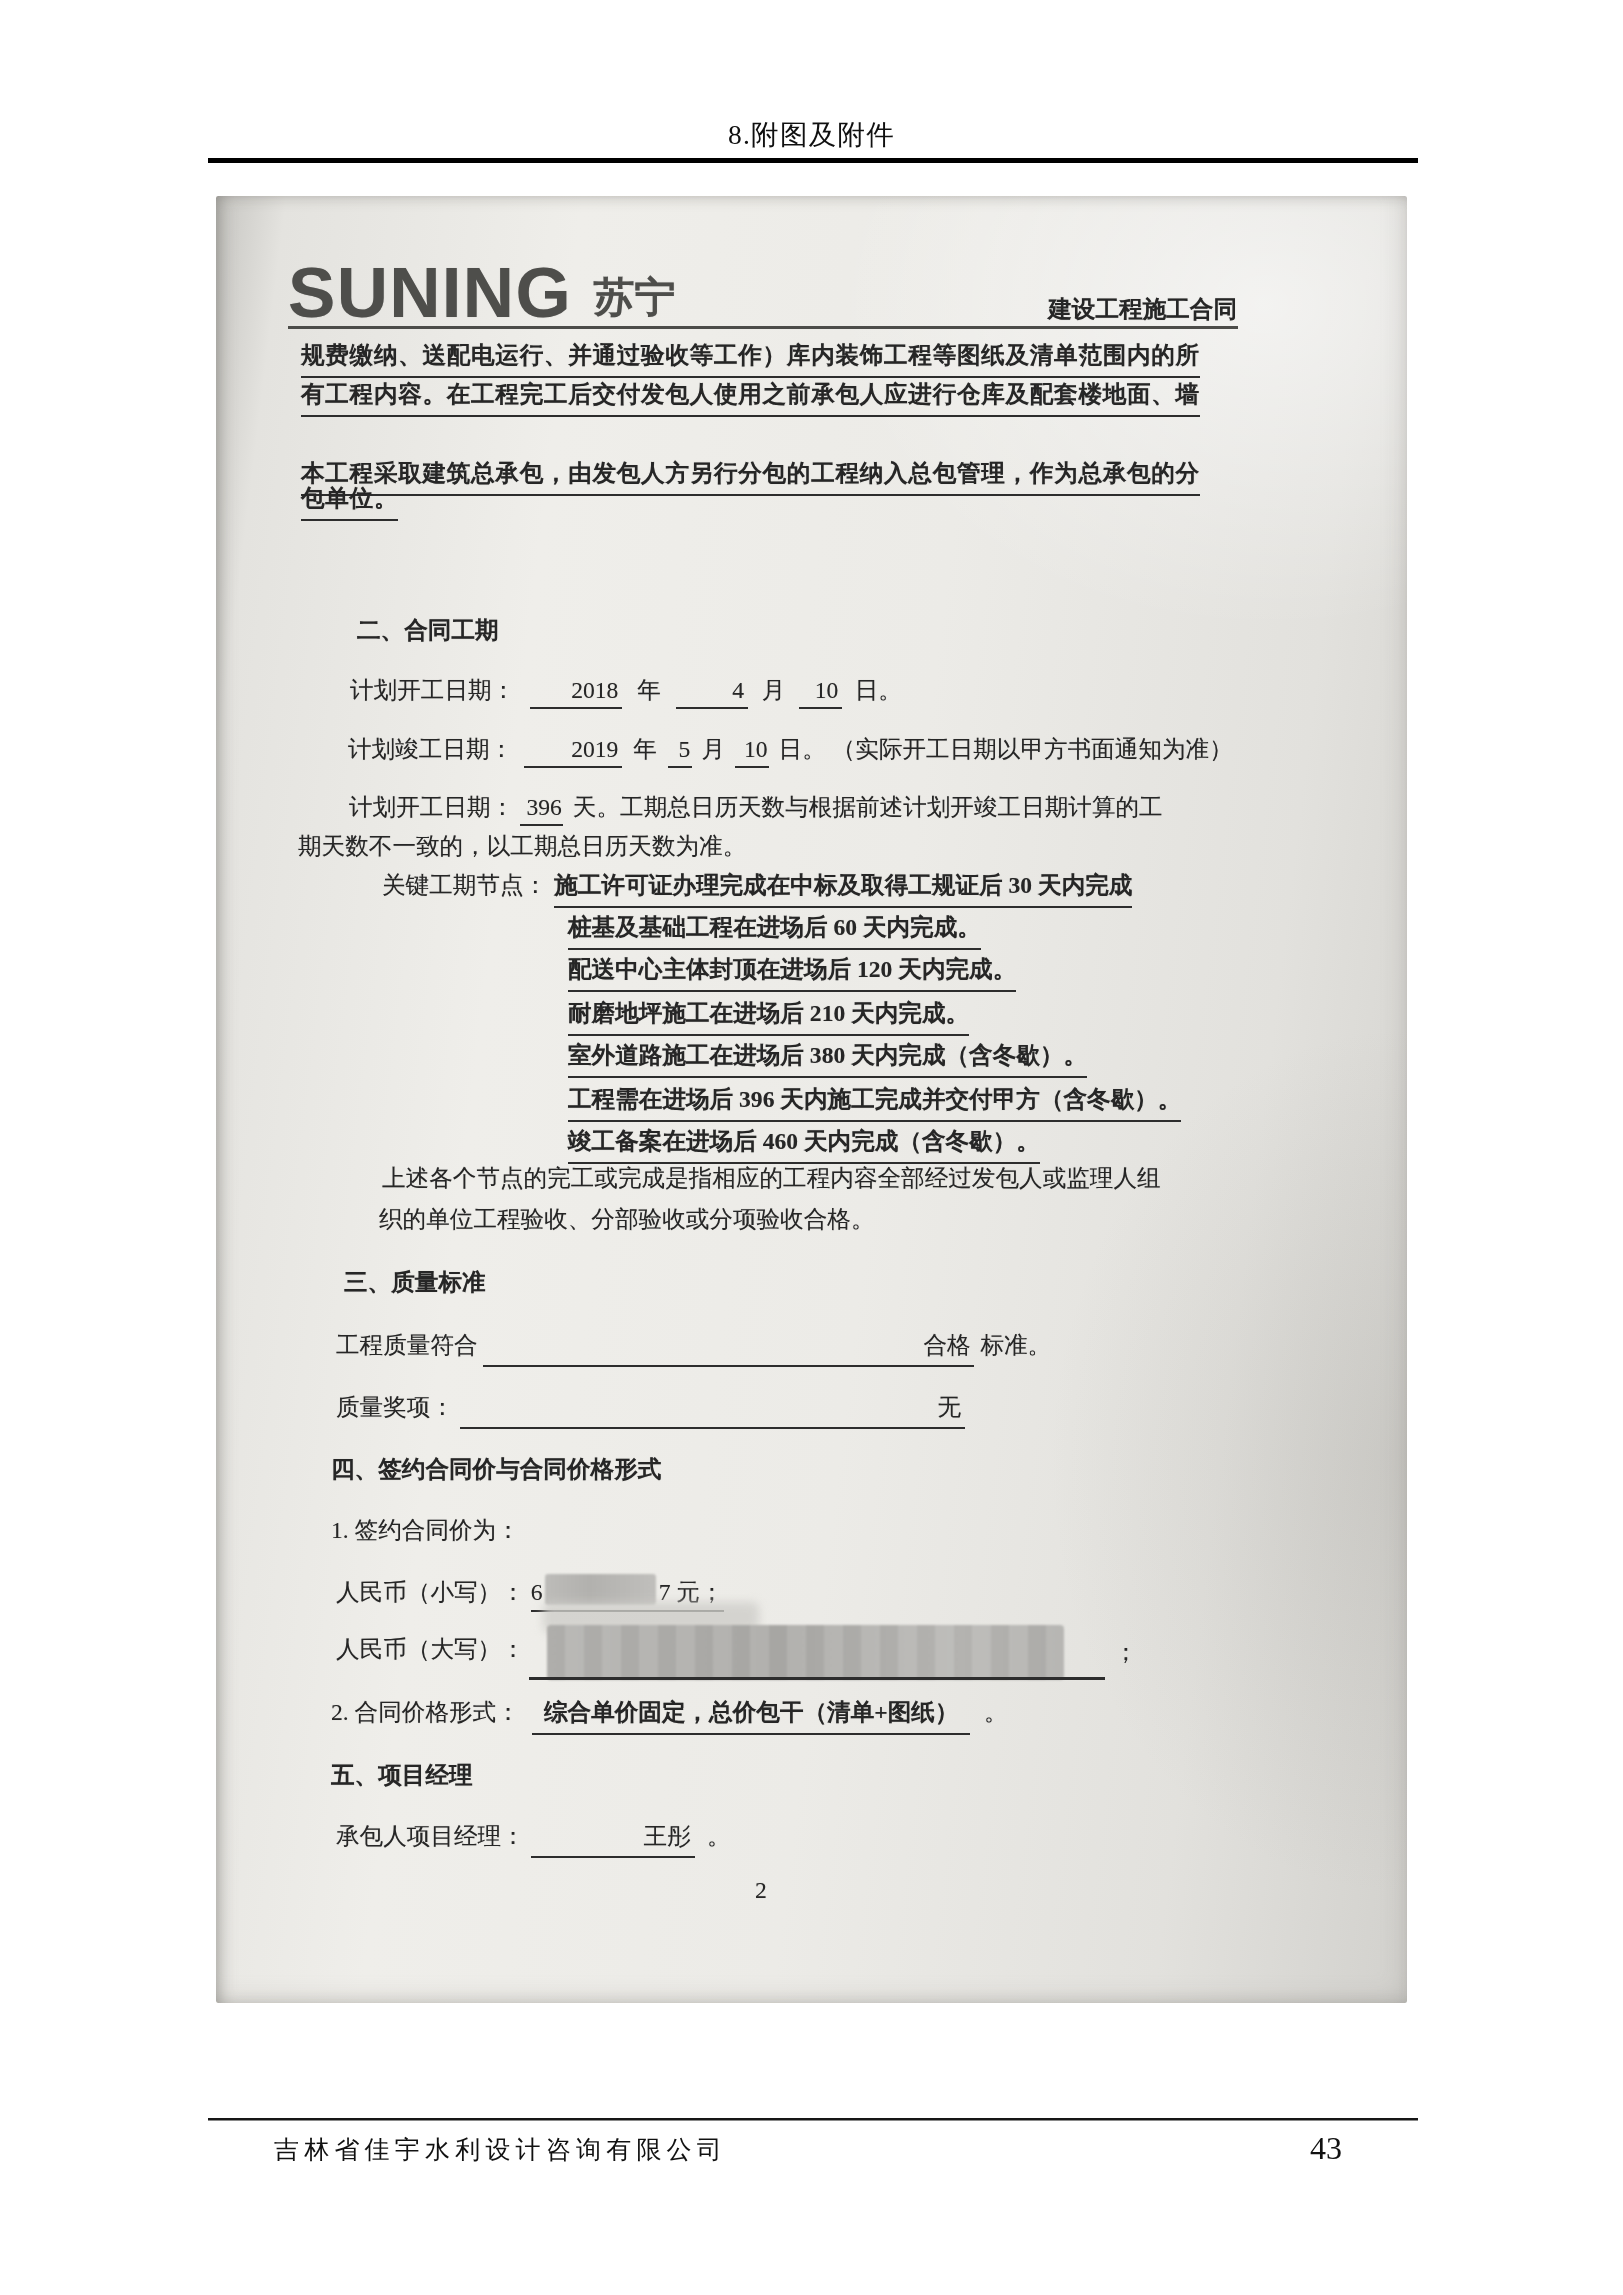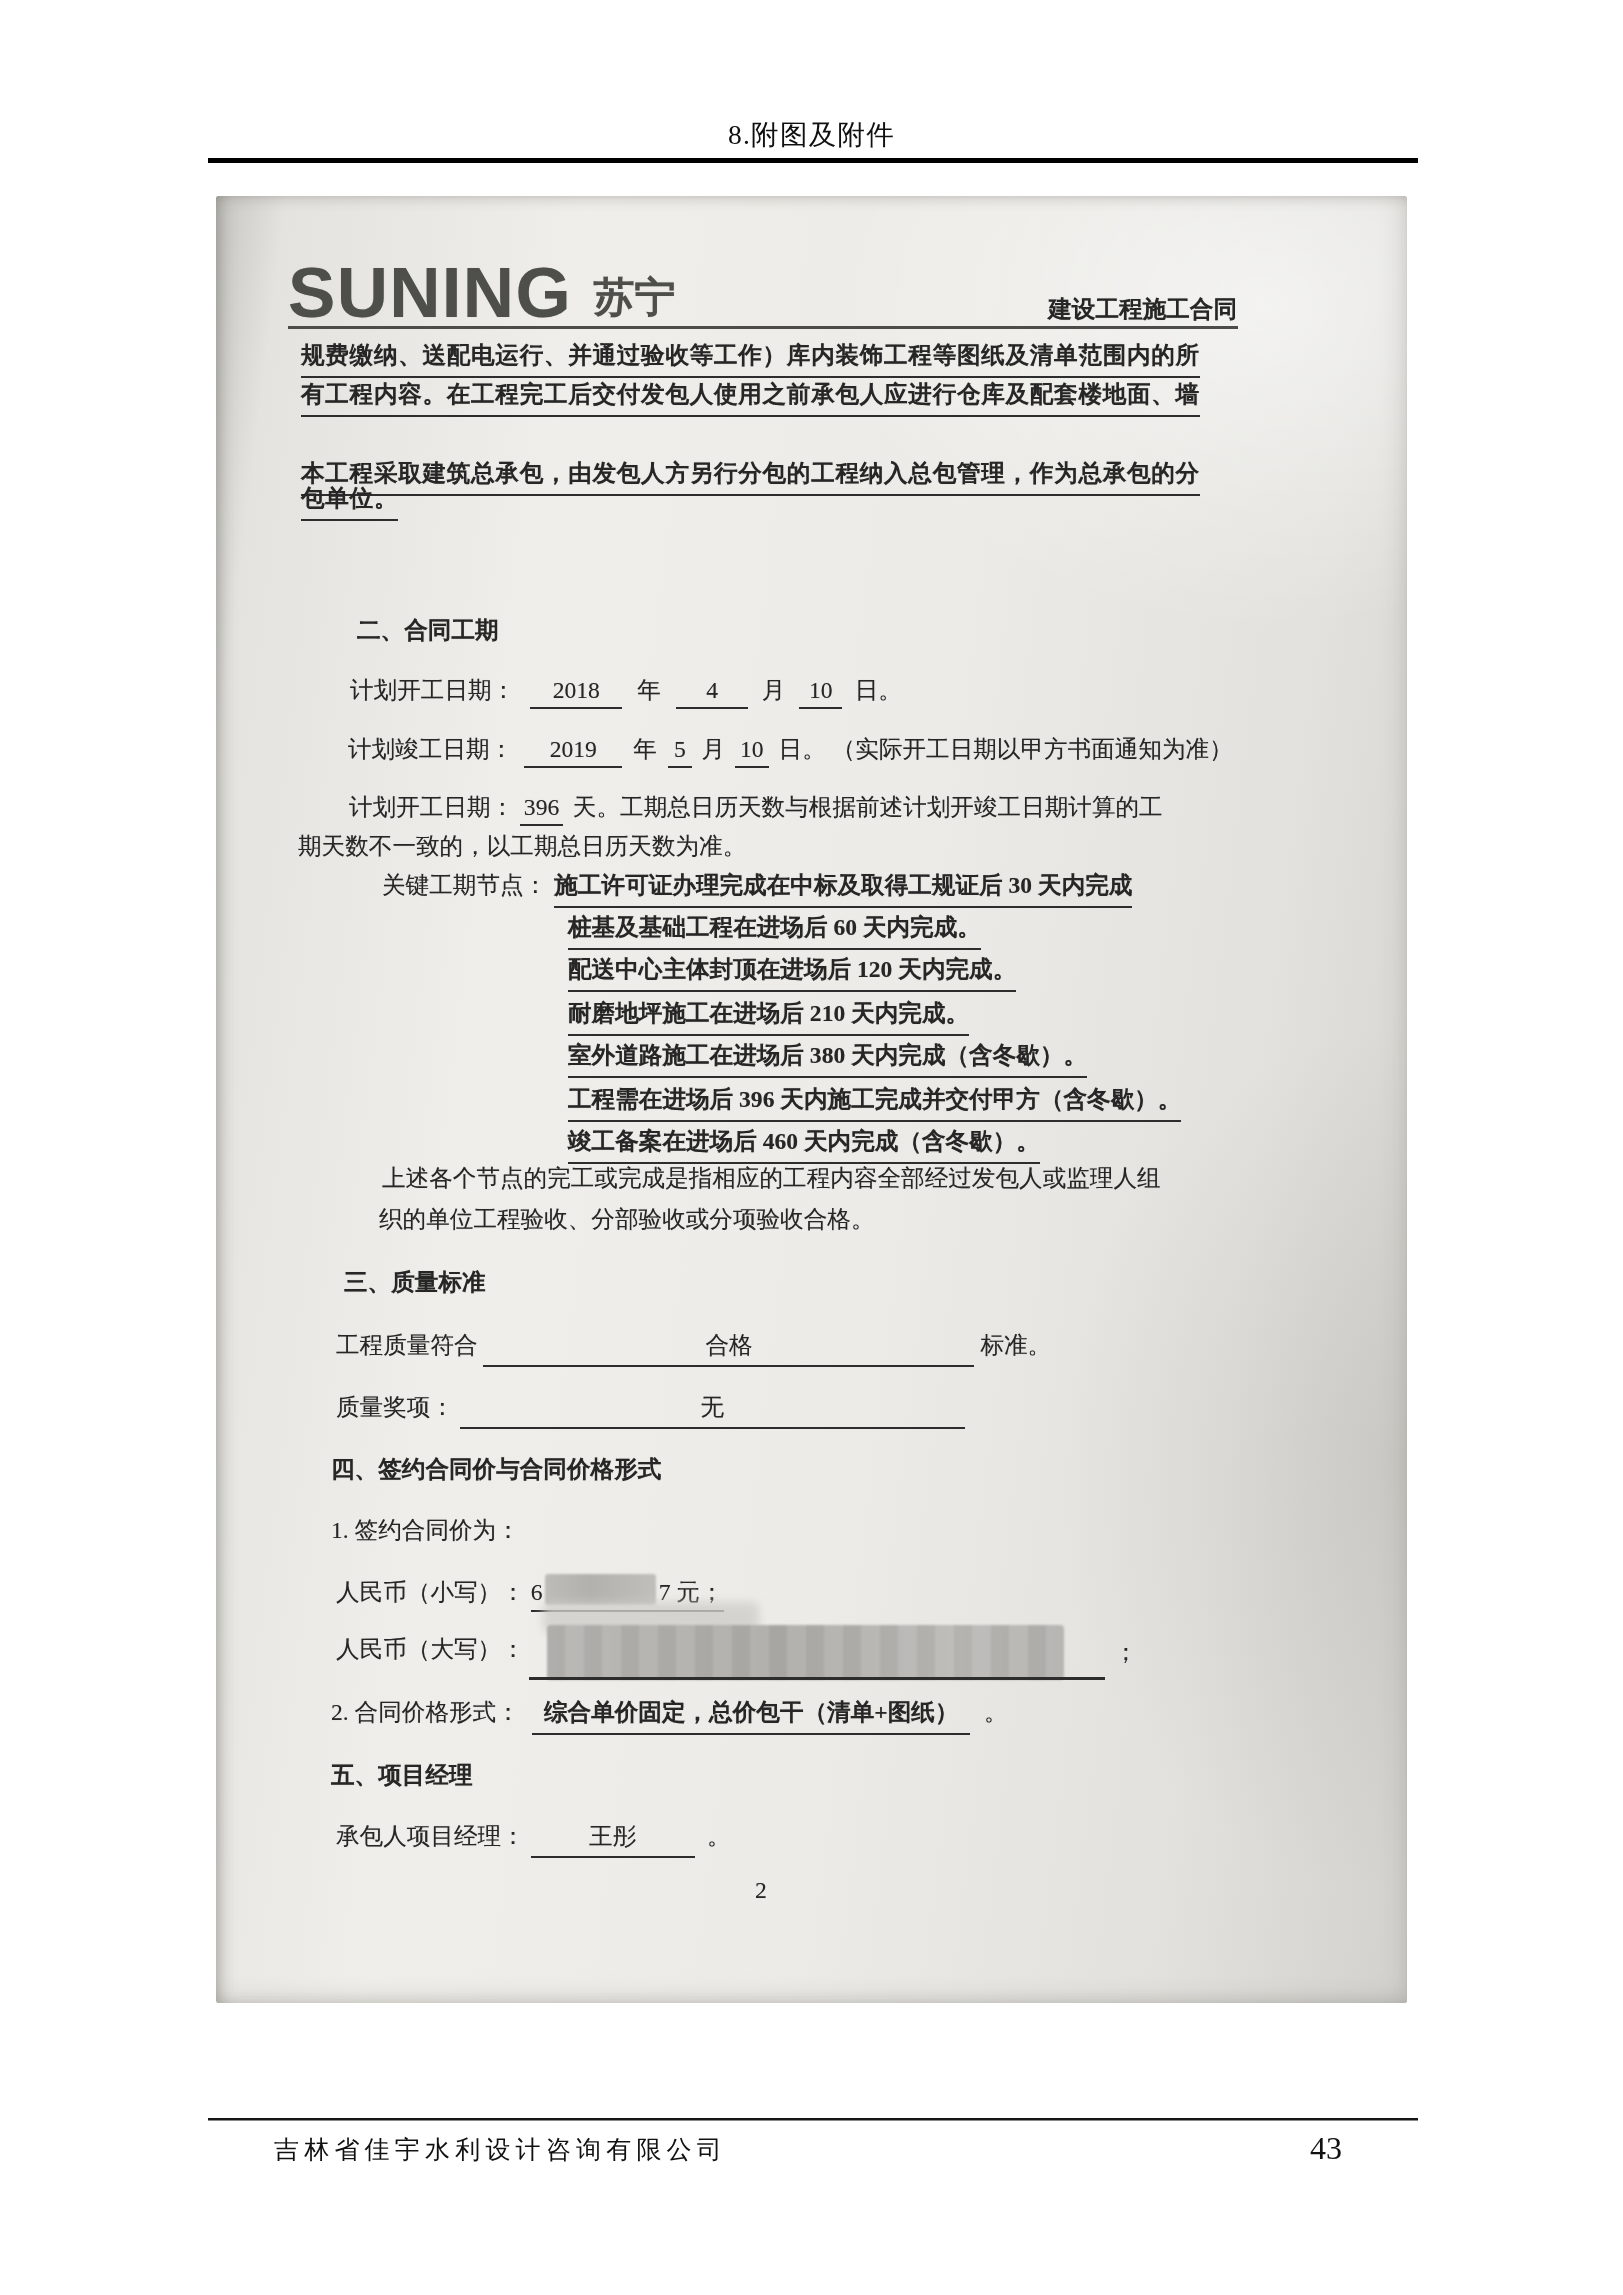--- a/index.html
+++ b/index.html
@@ -45,21 +45,21 @@
     overflow:hidden;
   }
   #scan .line {
     position:absolute; white-space:nowrap; font-size:23.6px; color:#262626;
     text-shadow:0 0 0.7px rgba(50,50,50,.38);
   }
   .b { font-weight:700; }
   .h { font-weight:700; font-size:25px; }
   .intro { font-size:24px; letter-spacing:0.7px; font-weight:700; }
   .ul { display:inline-block; border-bottom:2px solid #2d2d2d; padding-bottom:5.2px; }
-  .slot { display:inline-block; border-bottom:2px solid #2d2d2d; text-align:center; padding:0 3.9px 2.6px; }
+  .slot { display:inline-block; border-bottom:2px solid #2d2d2d; text-align:right; padding:0 3.9px 2.6px; }
   .sp { display:inline-block; }
 
   .logo-latin {
     font-family:"Liberation Sans","DejaVu Sans",sans-serif;
     font-weight:700; font-size:71px; letter-spacing:1.3px; color:#4e4e4b;
   }
   .logo-cjk { font-weight:700; font-size:41px; color:#4e4e4b; }
   .doc-type { font-size:21px; font-weight:700; color:#3a3a3a; }
   .logo-rule { position:absolute; left:72px; top:130px; width:950px; height:2.6px; background:#4c4c49; }
 

